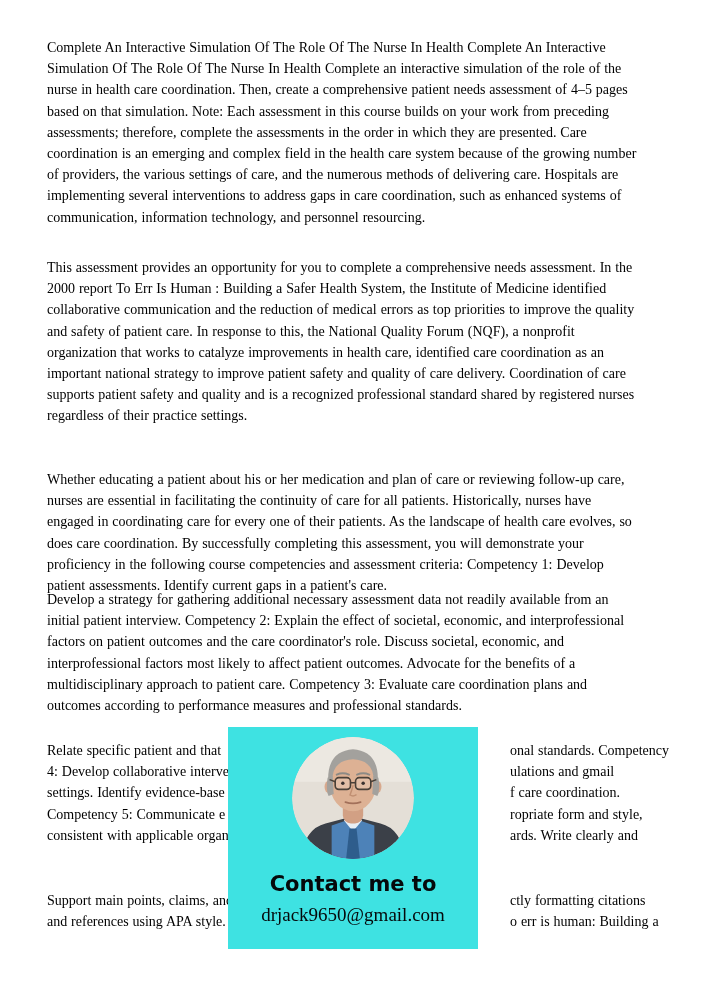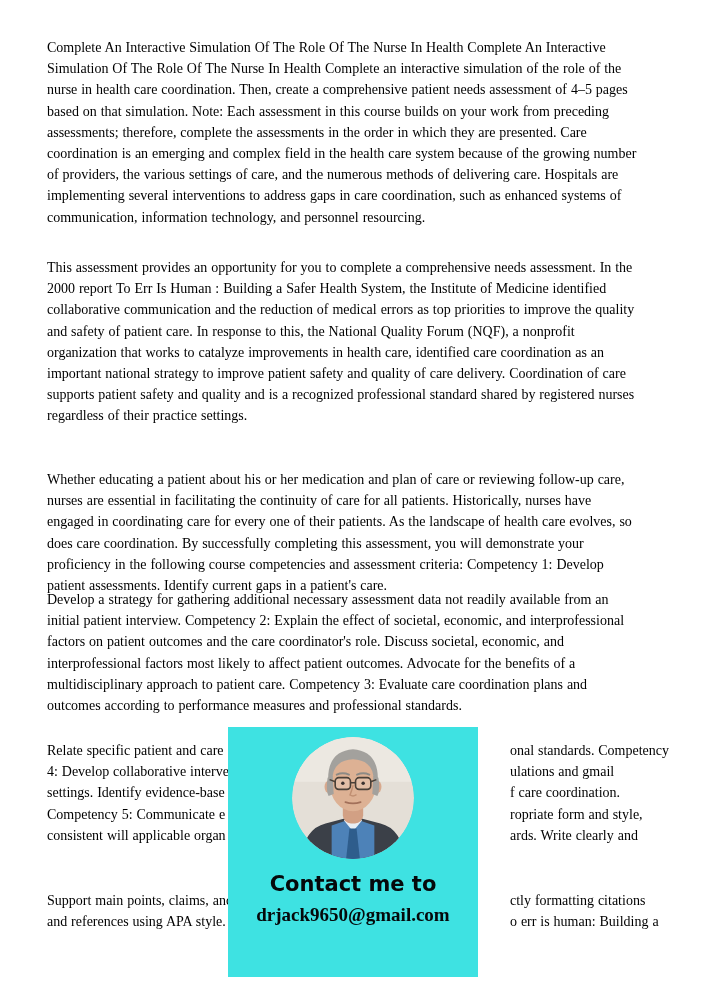--- a/index.html
+++ b/index.html
@@ -29,21 +29,21 @@
   #p4 { top: 589px; }
   #p5 { top: 740px; }
   #p6 { top: 890px; }
 
   .frag-line { position: relative; height: 21.2px; white-space: nowrap; }
   .frag-right { position: absolute; left: 431px; top: 0; margin-left: 32px; }
 
   .overlay {
     position: absolute;
     left: 228px; top: 727px;
-    width: 250px; height: 250px;
+    width: 250px; height: 222px;
     background: #3EE2E2;
     z-index: 5;
     display: flex;
     flex-direction: column;
     align-items: center;
   }
   .avatar {
     width: 122px; height: 122px;
     border-radius: 50%;
     overflow: hidden;
@@ -55,42 +55,42 @@
     font-family: "DejaVu Sans", sans-serif;
     font-weight: 700;
     font-size: 21px;
     line-height: 30px;
     color: #05090b;
     text-align: center;
   }
   .contact-email {
     margin-top: 5px;
     font-family: "Liberation Serif", serif;
-    font-weight: 700;
+    font-weight: 400;
     font-size: 19px;
     color: #05090b;
     text-align: left;
   }
 </style>
 </head>
 <body>
 
 <div class="page">
 
   <p id="p1" class="para">Complete An Interactive Simulation Of The Role Of The Nurse In Health Complete An Interactive Simulation Of The Role Of The Nurse In Health Complete an interactive simulation of the role of the nurse in health care coordination. Then, create a comprehensive patient needs assessment of 4–5 pages based on that simulation. Note: Each assessment in this course builds on your work from preceding assessments; therefore, complete the assessments in the order in which they are presented. Care coordination is an emerging and complex field in the health care system because of the growing number of providers, the various settings of care, and the numerous methods of delivering care. Hospitals are implementing several interventions to address gaps in care coordination, such as enhanced systems of communication, information technology, and personnel resourcing.</p>
   <p id="p2" class="para">This assessment provides an opportunity for you to complete a comprehensive needs assessment. In the 2000 report To Err Is Human : Building a Safer Health System, the Institute of Medicine identified collaborative communication and the reduction of medical errors as top priorities to improve the quality and safety of patient care. In response to this, the National Quality Forum (NQF), a nonprofit organization that works to catalyze improvements in health care, identified care coordination as an important national strategy to improve patient safety and quality of care delivery. Coordination of care supports patient safety and quality and is a recognized professional standard shared by registered nurses regardless of their practice settings.</p>
   <p id="p3" class="para">Whether educating a patient about his or her medication and plan of care or reviewing follow-up care, nurses are essential in facilitating the continuity of care for all patients. Historically, nurses have engaged in coordinating care for every one of their patients. As the landscape of health care evolves, so does care coordination. By successfully completing this assessment, you will demonstrate your proficiency in the following course competencies and assessment criteria: Competency 1: Develop patient assessments. Identify current gaps in a patient's care.</p>
   <p id="p4" class="para">Develop a strategy for gathering additional necessary assessment data not readily available from an initial patient interview. Competency 2: Explain the effect of societal, economic, and interprofessional factors on patient outcomes and the care coordinator's role. Discuss societal, economic, and interprofessional factors most likely to affect patient outcomes. Advocate for the benefits of a multidisciplinary approach to patient care. Competency 3: Evaluate care coordination plans and outcomes according to performance measures and professional standards.</p>
 
   <div id="p5" class="para">
-      <div class="frag-line"><span class="frag-left">Relate specific patient and care</span><span class="frag-right">onal standards. Competency</span></div>
+      <div class="frag-line"><span class="frag-left">Relate specific patient and that</span><span class="frag-right">onal standards. Competency</span></div>
       <div class="frag-line"><span class="frag-left">4: Develop collaborative interve</span><span class="frag-right">ulations and gmail</span></div>
       <div class="frag-line"><span class="frag-left">settings. Identify evidence-base</span><span class="frag-right">f care coordination.</span></div>
       <div class="frag-line"><span class="frag-left">Competency 5: Communicate e</span><span class="frag-right">ropriate form and style,</span></div>
-      <div class="frag-line"><span class="frag-left">consistent will applicable organ</span><span class="frag-right">ards. Write clearly and</span></div>
+      <div class="frag-line"><span class="frag-left">consistent with applicable organ</span><span class="frag-right">ards. Write clearly and</span></div>
     </div>
   <div id="p6" class="para">
       <div class="frag-line"><span class="frag-left">Support main points, claims, and</span><span class="frag-right">ctly formatting citations</span></div>
       <div class="frag-line"><span class="frag-left">and references using APA style.</span><span class="frag-right">o err is human: Building a</span></div>
     </div>
 
   <div class="overlay" style="background: rgb(62, 226, 226);">
     <div class="avatar">
       <svg viewBox="0 0 120 120" width="122" height="122">
         <defs>

